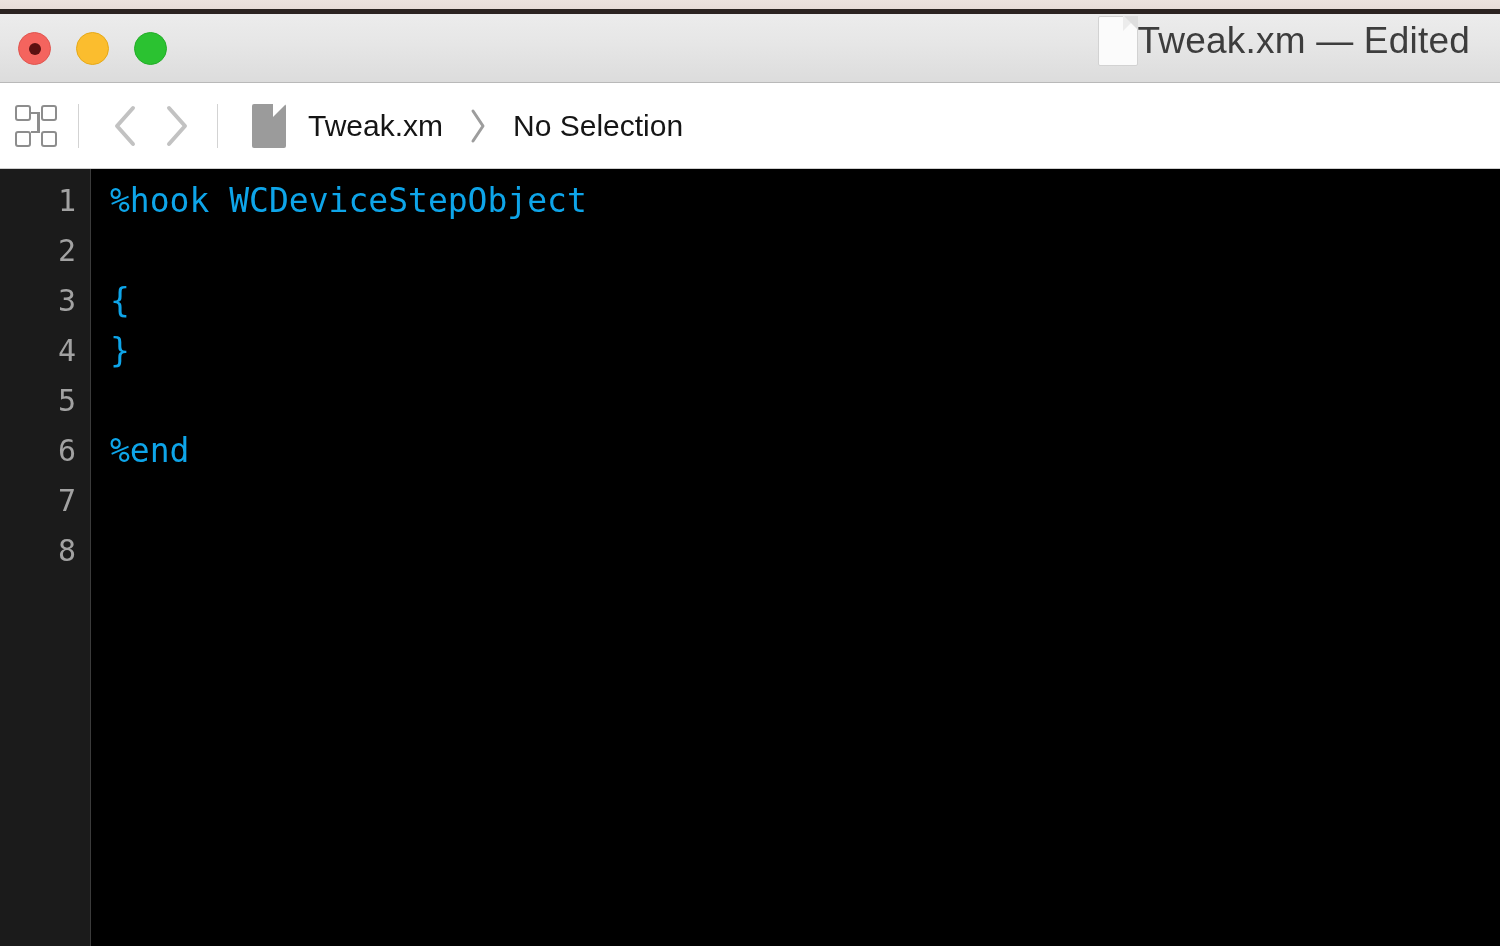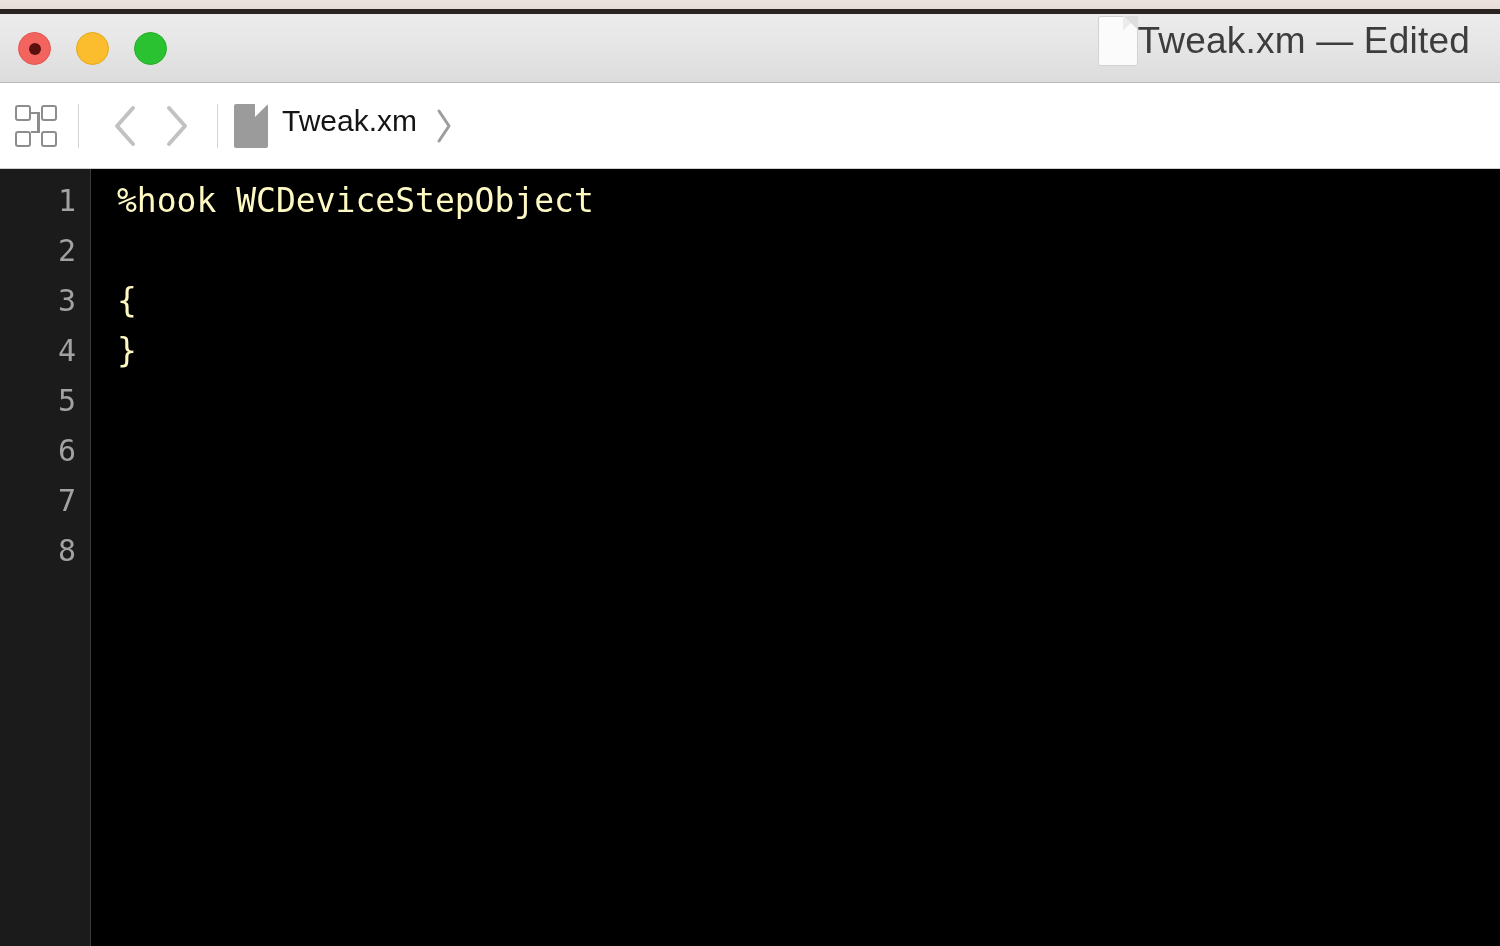--- a/index.html
+++ b/index.html
@@ -179,22 +179,23 @@
     height: 48px;
     display: flex;
     align-items: center;
     justify-content: center;
     color: #c2c2c2;
   }
   .navchevron svg { display: block; }
 
   .breadcrumb {
     display: flex;
-    gap: 14px;
-    margin-left: 2px;
+    align-items: center;
+    gap: 22px;
+    margin-left: 20px;
   }
   .doc-icon-crumb {
     position: relative;
     width: 34px;
     height: 44px;
     background: #9b9b9b;
     border-radius: 2px;
   }
   .doc-icon-crumb::after {
     content: "";
@@ -252,24 +253,24 @@
     position: absolute;
     left: 92px; top: 0;
     width: 1408px;
     height: 777px;
     padding-top: 7px;
     box-sizing: border-box;
   }
   .code-line {
     height: 50px;
     line-height: 50px;
-    padding-left: 25px;
+    padding-left: 18px;
     font-family: "DejaVu Sans Mono", "Liberation Mono", monospace;
     font-size: 33px;
-    color: #fef9c3;
+    color: #0ea5e9;
     white-space: pre;
     box-sizing: border-box;
   }
   .caret {
     display: inline-block;
     width: 3px;
     height: 36px;
     background: #ffffff;
     vertical-align: -7px;
     margin: 0 -1px;
@@ -330,20 +331,21 @@
     <div class="vsep tight"></div>
 
     <div class="breadcrumb">
       <div class="doc-icon-crumb"></div>
       <div class="crumb-text">Tweak.xm</div>
       <div class="crumb-sep">
         <svg width="22" height="40" viewBox="0 0 22 40" aria-hidden="true">
           <path d="M6 5 L16 20 L6 35" fill="none" stroke="#9d9d9d" stroke-width="3" stroke-linecap="round" stroke-linejoin="round"></path>
         </svg>
       </div>
+      <div class="crumb-text">No Selection</div>
     </div>
   </div>
 
   <div class="editor">
 
     <div class="gutter">
       <div class="gutter-lines">
         <div class="gutter-line">1</div>
         <div class="gutter-line">2</div>
         <div class="gutter-line">3</div>
@@ -354,16 +356,17 @@
         <div class="gutter-line">8</div>
       </div>
     </div>
 
     <div class="code">
       <div class="code-line">%hook WCDeviceStepObject</div>
       <div class="code-line"></div>
       <div class="code-line">{</div>
       <div class="code-line">}</div>
       <div class="code-line"></div>
+      <div class="code-line">%end</div>
     </div>
   </div>
 
 </div>
 
 </body></html>

